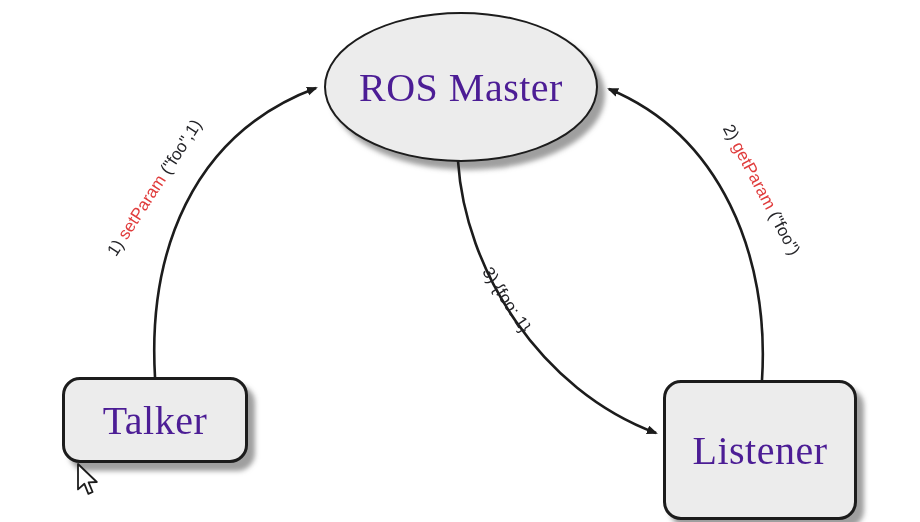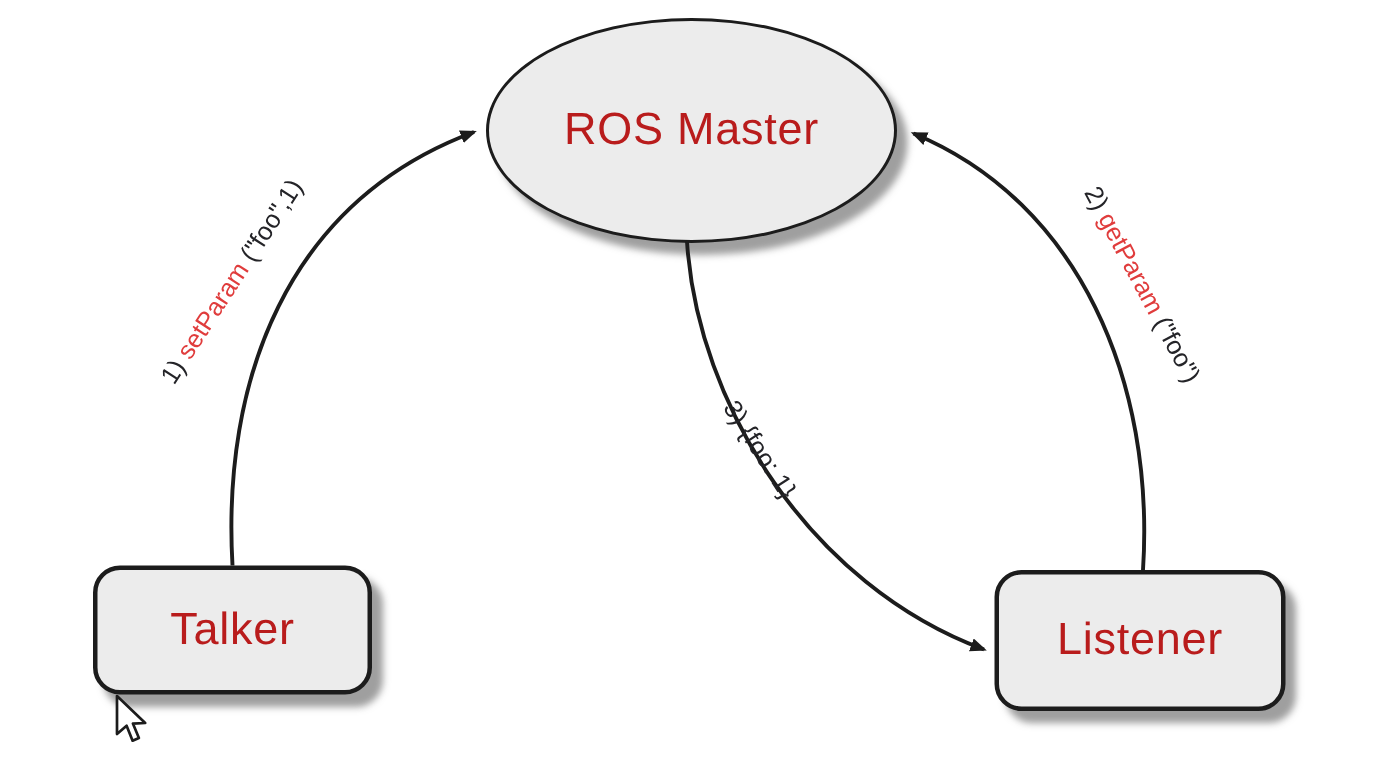--- a/index.html
+++ b/index.html
@@ -24,40 +24,41 @@
     border: 3px solid #1c1c1c;
     box-sizing: border-box;
     display: flex;
     align-items: center;
     justify-content: center;
     color: #16161f;
     z-index: 2;
     box-shadow: 7px 8px 5px rgba(80,80,80,0.55);
   }
   .node .node-label {
-    font-size: 30px;
+    font-size: 40px;
     letter-spacing: 0.5px;
-    color: #b91c1c;
+    color: #4c1d95;
+    font-family: Liberation Serif, serif;
   }
   .node-ellipse {
     left: 324px; top: 12px;
     width: 274px; height: 150px;
     border-radius: 50%;
     border-width: 2.5px;
   }
   .node-box {
     border-radius: 18px;
   }
   .node-talker {
     left: 62px; top: 377px;
     width: 186px; height: 86px;
   }
   .node-listener {
     left: 663px; top: 380px;
-    width: 194px; height: 94px;
+    width: 194px; height: 140px;
   }
   .edge-label {
     position: absolute;
     white-space: nowrap;
     font-size: 17px;
     color: #242428;
     z-index: 4;
   }
   .edge-label .call { color: #e03c3c; }
   .edge-label-1 {

